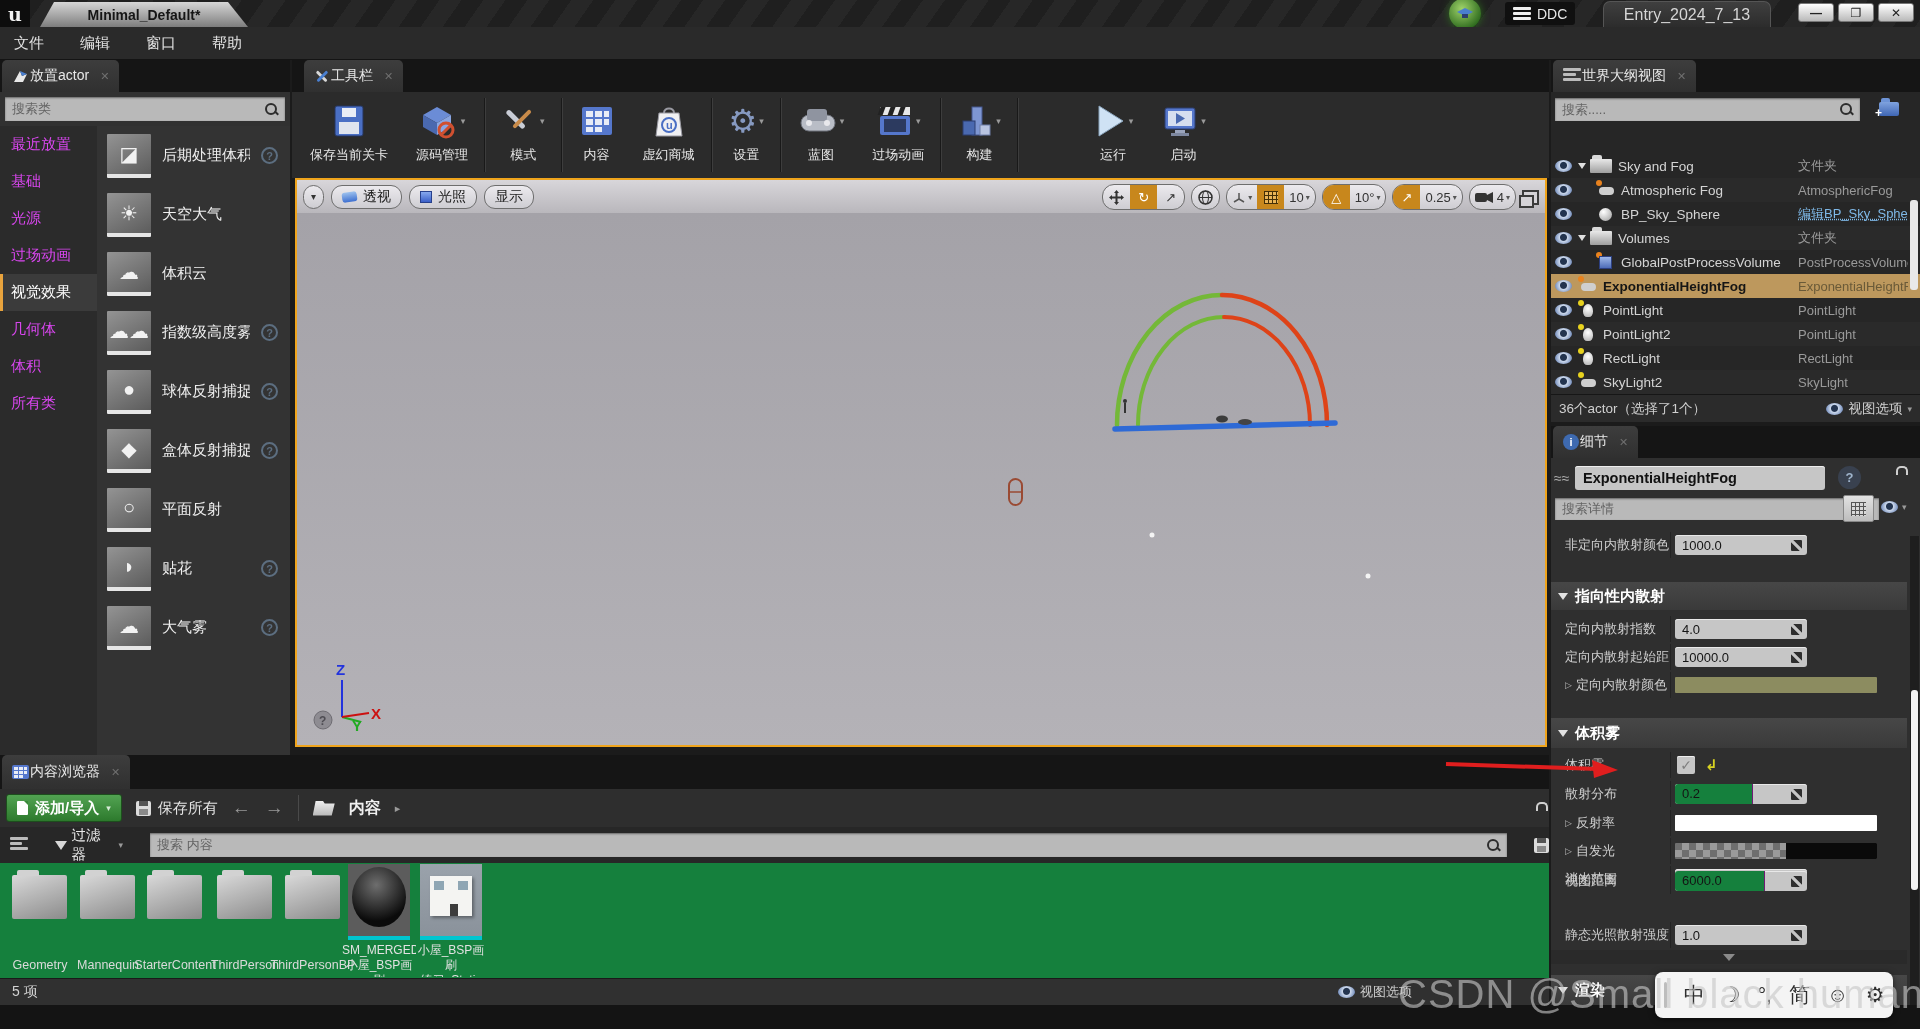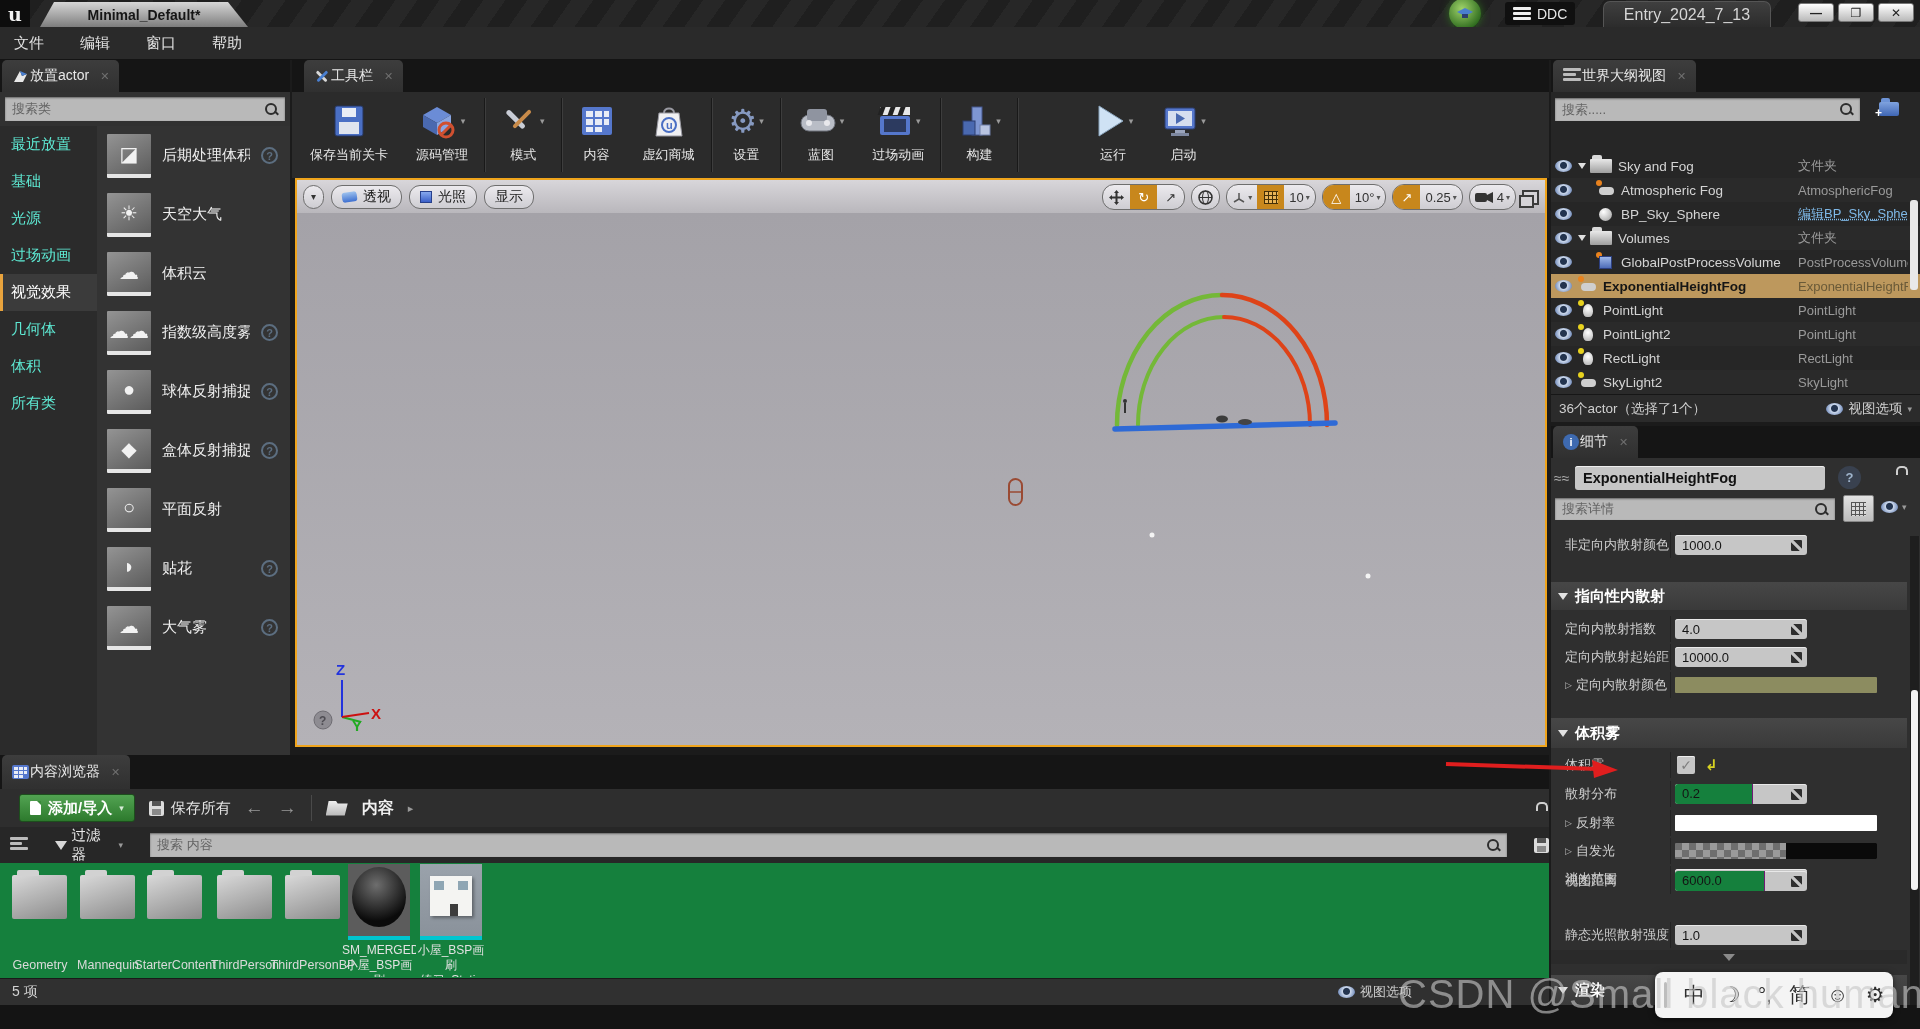--- a/index.html
+++ b/index.html
@@ -30,21 +30,21 @@
 .mag{width:13px;height:13px;position:relative;flex:none;margin-right:7px}
 .mag::before{content:'';position:absolute;left:0;top:0;width:8px;height:8px;border:2px solid #2d2d2d;border-radius:50%}
 .mag::after{content:'';position:absolute;left:9px;top:9px;width:5px;height:2px;background:#2d2d2d;transform:rotate(45deg)}
 .help-circle{width:17px;height:17px;border:2px solid #5c6e80;border-radius:50%;color:#5c6e80;font-size:11px;font-weight:bold;display:flex;align-items:center;justify-content:center;flex:none}
 .caret{color:#9a9a9a;font-size:9px}
 .eye{width:17px;height:12px;border-radius:50%;background:radial-gradient(circle at 50% 45%,#23344f 0 3px,#c9d6ea 4px,#5f7bb0 90%);flex:none}
 
 #place-panel{left:0;top:60px;width:290px;height:695px;background:#313131}
 #place-panel .searchbox{position:absolute;left:5px;top:37px;width:280px;height:24px}
 #pa-cats{position:absolute;left:0;top:66px;width:97px;bottom:0;background:#2b2b2b}
-.pa-cat{height:37px;display:flex;align-items:center;padding-left:11px;color:#5eead4;font-size:15px;cursor:pointer}
+.pa-cat{height:37px;display:flex;align-items:center;padding-left:11px;color:#d946ef;font-size:15px;cursor:pointer}
 .pa-cat.active{background:#3b3b3b;border-left:3px solid #e8a33d;color:#fff;padding-left:8px}
 #pa-items{position:absolute;left:97px;top:66px;right:0;bottom:0;background:#333333}
 .pa-item{height:59px;display:flex;align-items:center;gap:11px;padding-left:10px;position:relative;cursor:pointer}
 .pa-thumb{width:44px;height:44px;background:linear-gradient(150deg,#949494,#5c5c5c);border-bottom:4px solid #e6e6e6;border-radius:1px;display:flex;align-items:center;justify-content:center;color:#f2f2f2;font-size:20px;flex:none}
 .pa-label{color:#efefef;font-size:15px;width:88px;white-space:nowrap;overflow:hidden}
 .pa-item .help-circle{position:absolute;right:12px}
 
 #toolbar-panel{left:292px;top:60px;width:1257px;height:118px;background:#2b2b2b}
 #toolbar-panel .tabstrip .ptab{margin-left:12px}
 #tb-row{position:absolute;left:4px;top:32px;right:0;height:86px;display:flex;align-items:stretch}
@@ -97,21 +97,21 @@
 #ol-footer{position:absolute;left:0;bottom:0;right:0;height:28px;background:#2b2b2b;border-top:1px solid #161616;display:flex;align-items:center;color:#d0d0d0;font-size:13.5px;padding:0 8px}
 #ol-scroll{position:absolute;right:2px;top:140px;width:8px;height:90px;background:#e9e9e9;border-radius:3px}
 
 #details{left:1551px;top:426px;width:369px;height:579px;background:#2f2f2f}
 #dt-name{position:absolute;left:24px;top:40px;width:250px;height:24px;background:#c6c6c6;border-radius:3px;color:#111;font-size:14.5px;font-weight:bold;display:flex;align-items:center;padding-left:8px;box-shadow:inset 0 1px 0 #eee}
 #dt-fogic{position:absolute;left:3px;top:44px;color:#b0b0b0;font-size:14px}
 #dt-q{position:absolute;left:287px;top:40px;width:23px;height:23px;border-radius:50%;background:#39414f;color:#9fb4cc;font-size:13px;font-weight:bold;display:flex;align-items:center;justify-content:center}
 .lockic{width:12px;height:9px;background:#cfcfcf;border-radius:1px;position:relative}
 .lockic::before{content:'';position:absolute;left:1px;top:-6px;width:8px;height:7px;border:2px solid #cfcfcf;border-bottom:none;border-radius:5px 5px 0 0}
 #dt-lock{position:absolute;left:344px;top:46px}
-#details .searchbox{position:absolute;left:4px;top:72px;width:280px;height:22px}
+#details .searchbox{position:absolute;left:4px;top:72px;width:324px;height:22px}
 #dt-grid{position:absolute;left:292px;top:69px;width:31px;height:27px;background:linear-gradient(#e2e2e2,#bdbdbd);border:1px solid #888;border-radius:2px;display:flex;align-items:center;justify-content:center;cursor:pointer}
 #dt-grid i{width:15px;height:14px;background-image:linear-gradient(#555 1px,transparent 1px),linear-gradient(90deg,#555 1px,transparent 1px);background-size:4px 4px;background-color:#d8d8d8}
 #dt-eye{position:absolute;left:330px;top:75px;display:flex;align-items:center;gap:4px;cursor:pointer}
 .prow{position:absolute;left:0;width:356px;height:26px;display:flex;align-items:center}
 .plabel{width:120px;padding-left:14px;font-size:13px;color:#cfcfcf;white-space:nowrap;overflow:hidden;flex:none;align-self:stretch;display:flex;align-items:center;gap:4px;border-right:1px solid #232323}
 .plabel .ex{color:#b8b8b8;font-size:9px}
 .pfield{margin-left:4px;width:132px;height:20px;background:#c6c6c6;border-radius:3px;position:relative;display:flex;align-items:center;box-shadow:inset 0 1px 0 #e8e8e8}
 .pval{font-size:13px;color:#141414;padding-left:7px}
 .grab{position:absolute;right:5px;top:5px;width:11px;height:11px;background:linear-gradient(45deg,#2e2e2e 38%,transparent 42%,transparent 58%,#2e2e2e 62%);border-radius:1px}
 .pfield .lite{position:absolute;left:0;top:0;bottom:0;background:#15803d;border-radius:3px 0 0 3px;border-right:1px solid #701a75}
@@ -122,21 +122,21 @@
 .checkbox{width:18px;height:18px;background:#c6c6c6;border-radius:2px;margin-left:6px;display:flex;align-items:center;justify-content:center;color:#7e7e7e;font-size:14px;font-weight:bold;box-shadow:inset 0 1px 0 #eee;cursor:pointer}
 .undo{color:#d8d322;font-size:15px;font-weight:bold;margin-left:10px;cursor:pointer}
 .checker{background-image:linear-gradient(45deg,#9a9a9a 25%,transparent 25%,transparent 75%,#9a9a9a 75%),linear-gradient(45deg,#9a9a9a 25%,#6e6e6e 25%,#6e6e6e 75%,#9a9a9a 75%);background-size:14px 14px;background-position:0 0,7px 7px;position:relative;overflow:hidden}
 .checker .blk{position:absolute;right:0;top:0;bottom:0;width:45%;background:#0a0a0a}
 #dt-divider{position:absolute;left:0;top:524px;width:356px;height:14px;background:#2a2a2a;display:flex;align-items:center;justify-content:center}
 #dt-divider .dn{width:0;height:0;border-left:6px solid transparent;border-right:6px solid transparent;border-top:7px solid #8a8a8a}
 #dt-scroll{position:absolute;right:1px;top:110px;width:9px;bottom:0;background:#1e1e1e}
 #dt-scroll .thumb{position:absolute;left:1px;top:154px;width:7px;height:200px;background:#f2f2f2;border-radius:3px}
 
 #cbrowser{left:0;top:755px;width:1549px;height:250px;background:#15803d}
-#cb-toolbar{position:absolute;left:0;top:34px;right:0;height:38px;background:#2e2e2e;display:flex;align-items:center;padding-left:19px;gap:14px}
+#cb-toolbar{position:absolute;left:0;top:34px;right:0;height:38px;background:#2e2e2e;display:flex;align-items:center;padding-left:6px;gap:14px}
 #cb-add{height:28px;background:linear-gradient(#52a352,#2d7a2d);border:1px solid #1d4f1d;border-radius:3px;display:flex;align-items:center;padding:0 10px;gap:7px;color:#fff;font-size:15px;font-weight:bold;cursor:pointer}
 .pageic{width:11px;height:14px;background:#fff;border-radius:1px;position:relative}
 .pageic::after{content:'';position:absolute;right:0;top:0;border-left:4px solid transparent;border-top:4px solid #3a8a3a}
 #cb-save{display:flex;align-items:center;gap:7px;color:#e2e2e2;font-size:15px;cursor:pointer}
 .diskic{width:15px;height:15px;background:#dcdcdc;border-radius:2px;position:relative}
 .diskic::before{content:'';position:absolute;left:3px;top:0;width:9px;height:5px;background:#555}
 .diskic::after{content:'';position:absolute;left:3px;bottom:1px;width:9px;height:6px;background:#8a8a8a}
 .navarr{color:#9a9a9a;font-size:19px;cursor:pointer}
 .openfolder{width:22px;height:15px;background:linear-gradient(#efefef,#b8b8b8);clip-path:polygon(0 100%,3px 0,10px 0,12px 3px,22px 3px,19px 100%)}
 #cb-path{color:#f0f0f0;font-size:16px;font-weight:bold}

